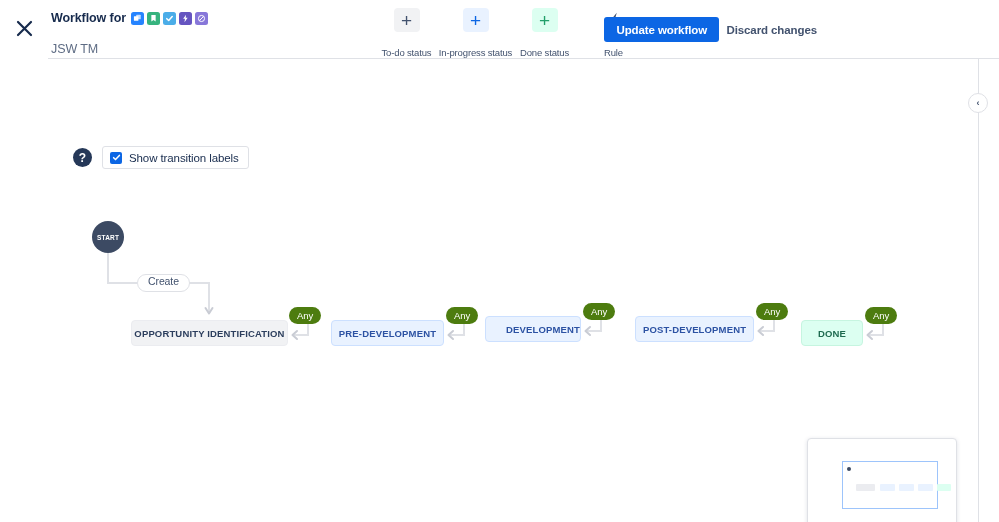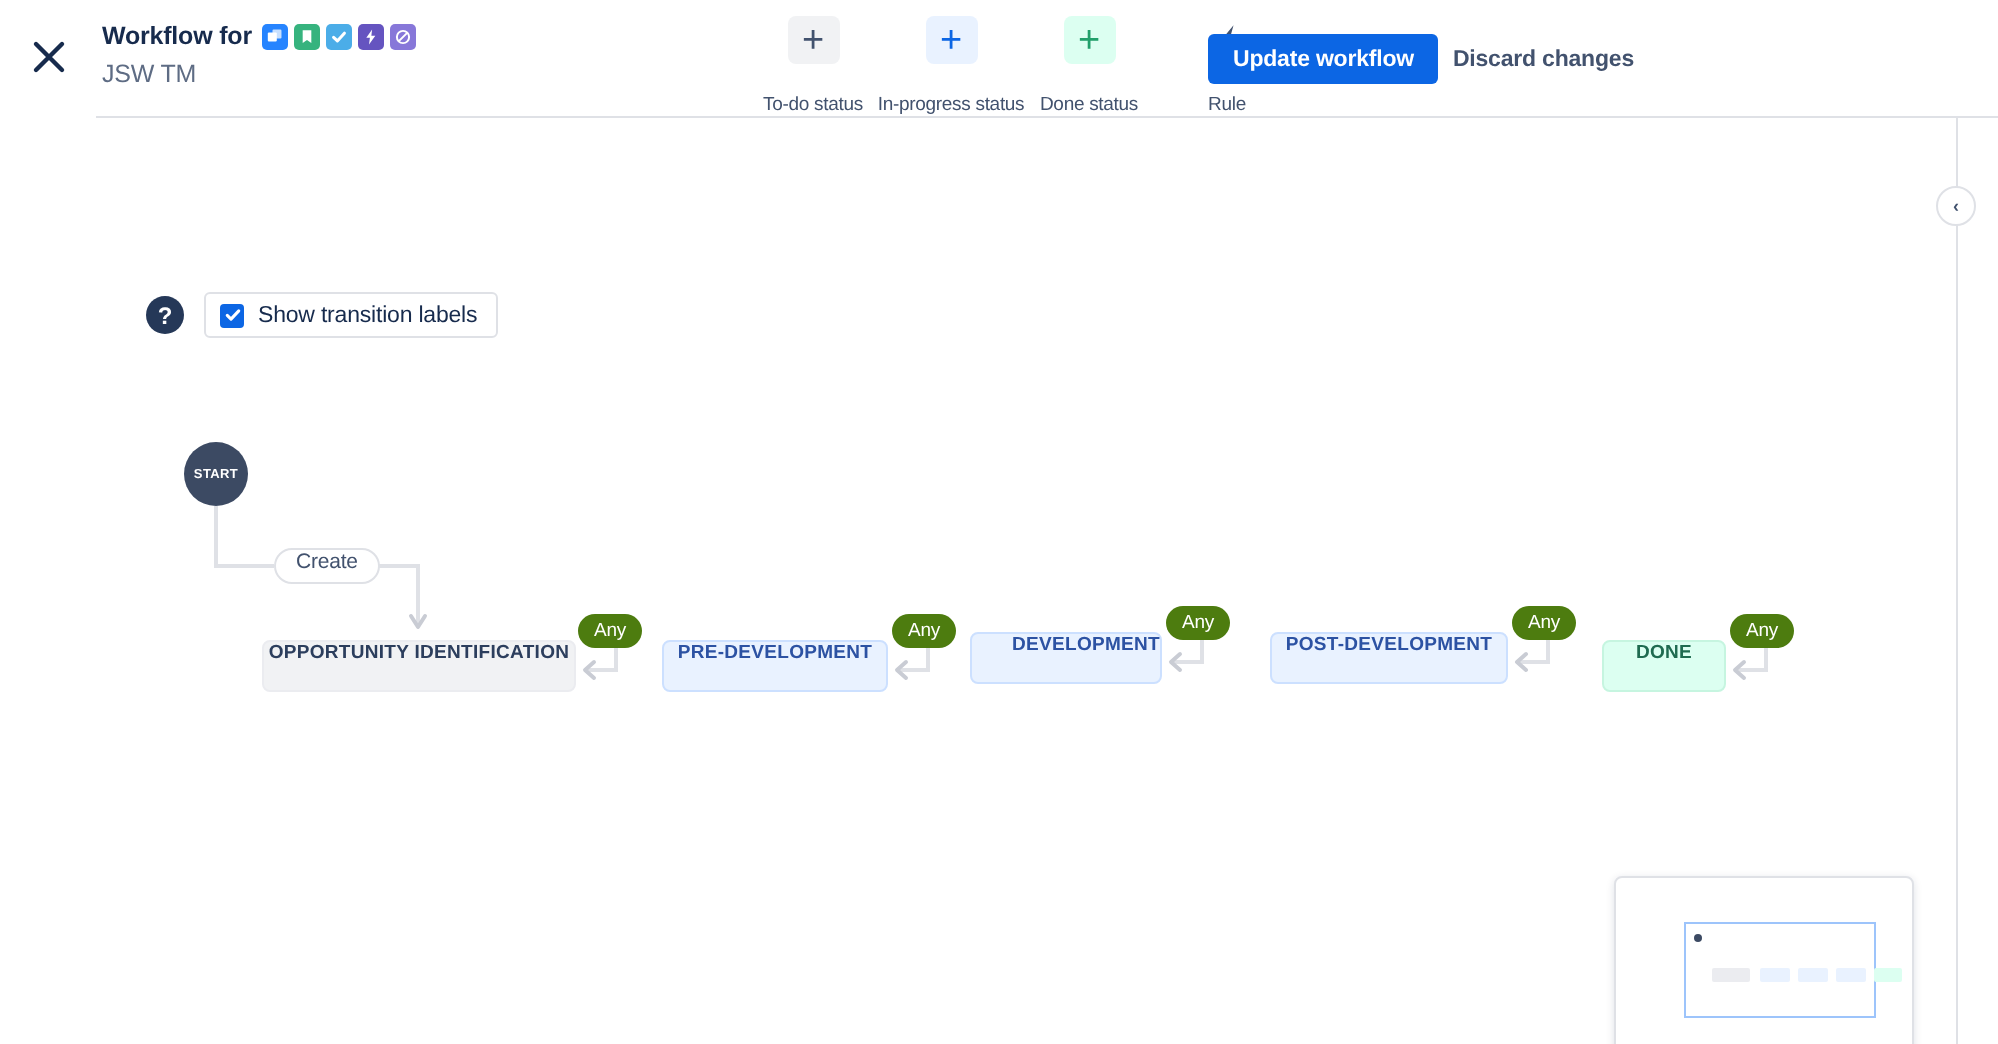--- a/index.html
+++ b/index.html
@@ -40,21 +40,21 @@
     font-size: 12.5px; font-weight: bold; color: #172b4d;
     letter-spacing: -0.1px; white-space: nowrap;
   }
   .issue-icons { display: flex; align-items: center; gap: 3px; }
   .itype {
     width: 13px; height: 13px; border-radius: 2.5px;
     display: flex; align-items: center; justify-content: center;
   }
   .itype svg { display: block; }
   .subtitle {
-    margin-top: 4px;
+    margin-top: 16px;
     font-size: 12.5px; color: #5e6c84; letter-spacing: -0.1px;
   }
 
   
   .toolbar {
     position: absolute; left: 372px; top: 8px;
     display: flex; align-items: flex-start; gap: 0px;
   }
   .tool {
     width: 69px;
@@ -155,21 +155,21 @@
     position: absolute; left: 137px; top: 215px;
     height: 18px; padding: 0 10px;
     background: #ffffff; border: 1px solid #dfe1e6; border-radius: 9px;
     display: flex; justify-content: center;
     cursor: pointer;
   }
   .pill-create span { font-size: 10.5px; color: #42526e; letter-spacing: -0.1px; }
 
   .snode {
     position: absolute; height: 26px;
-    display: flex; justify-content: center;
+    display: flex; align-items: center; justify-content: center;
     border-radius: 4px; cursor: pointer;
   }
   .snode span {
     font-size: 9.5px; font-weight: bold; letter-spacing: 0.15px;
     white-space: nowrap;
   }
   .snode.todo { background: #f1f2f4; border: 1px solid #ebecf0; }
   .snode.todo span { color: #2c3e5d; }
   .snode.inprog { background: #e9f2ff; border: 1px solid #cce0ff; }
   .snode.inprog span { color: #2c52a3; }

